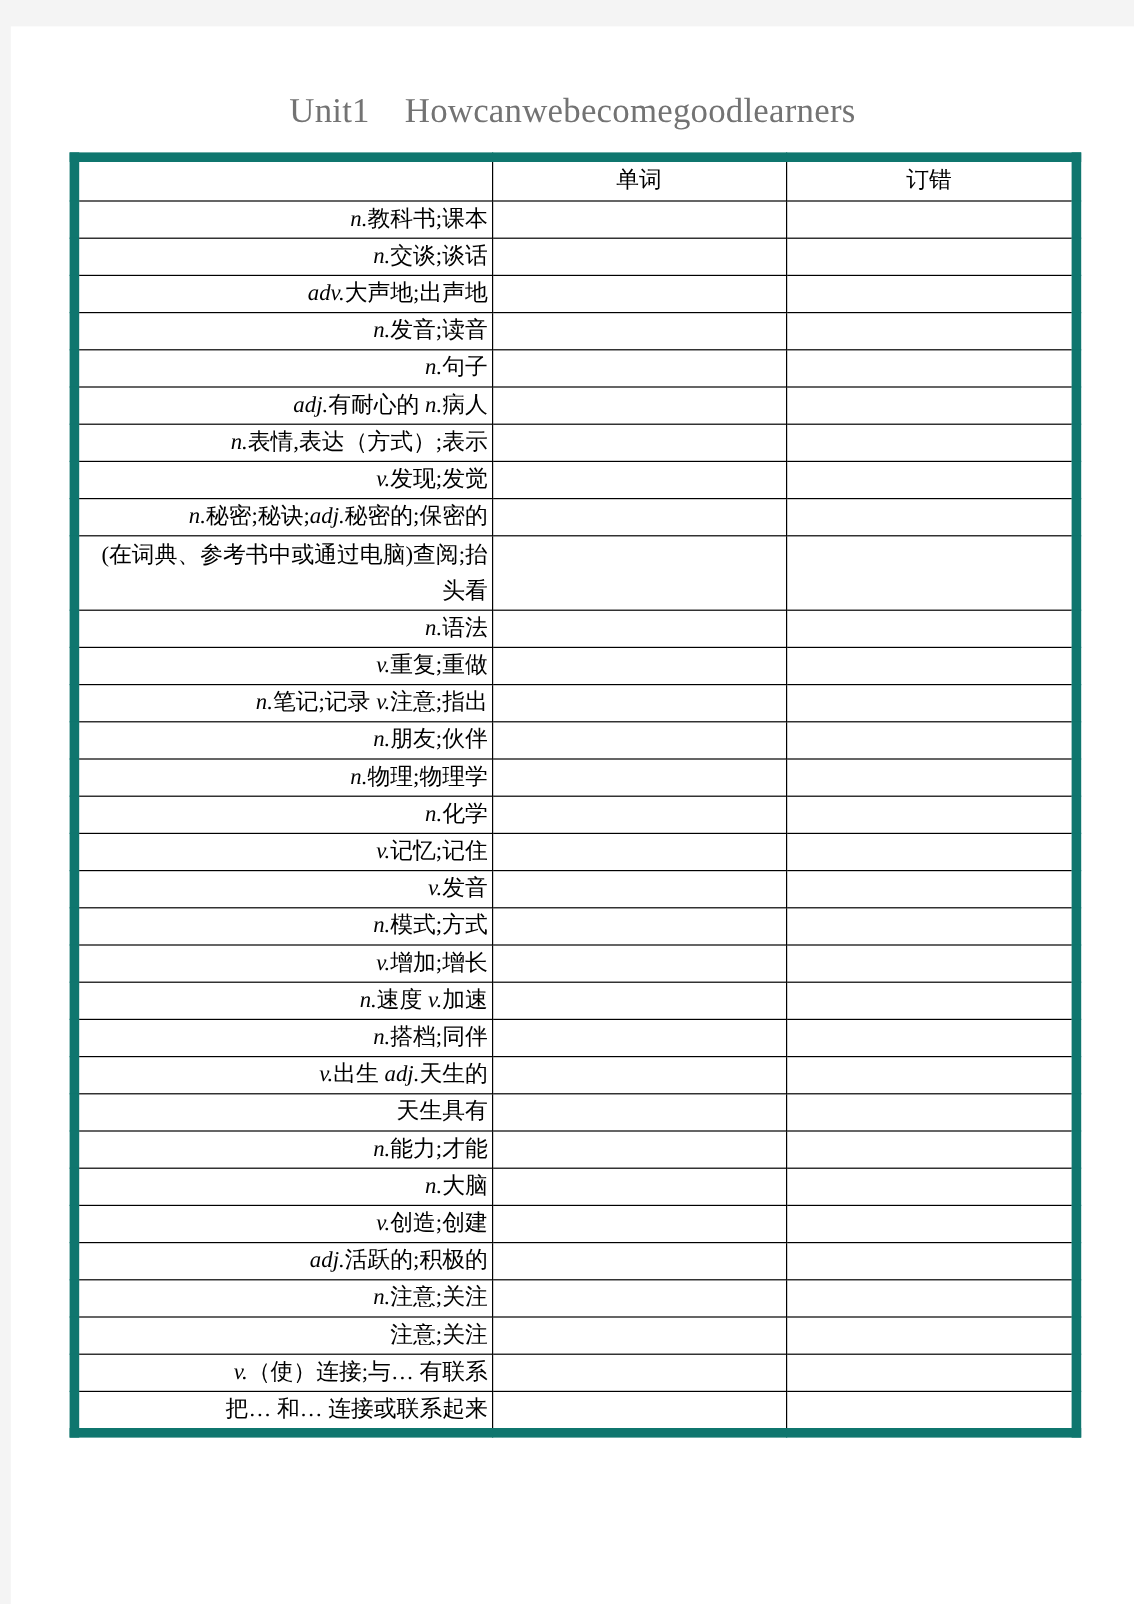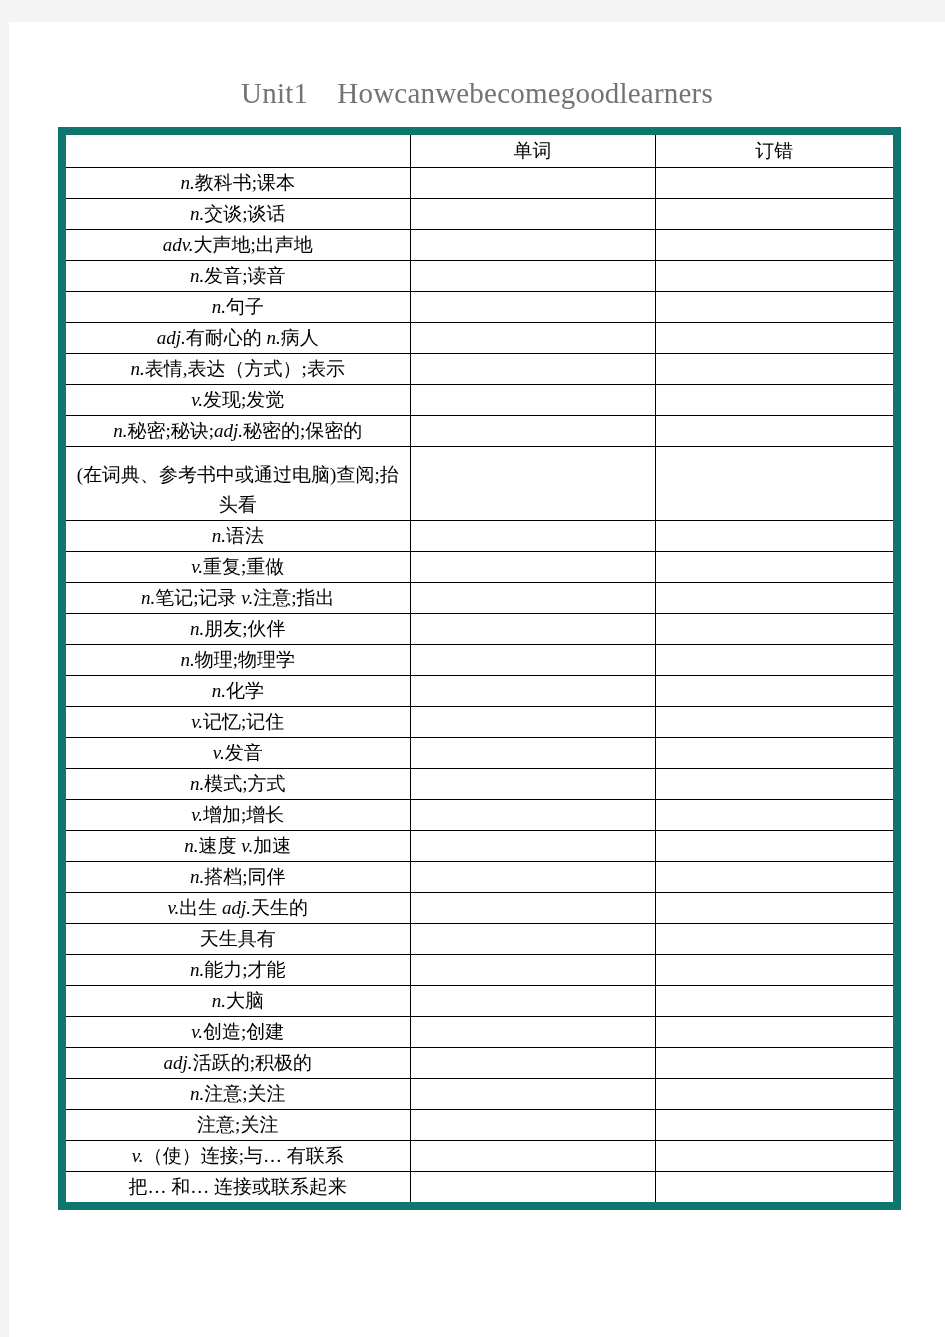--- a/index.html
+++ b/index.html
@@ -57,33 +57,33 @@
     vertical-align: middle;
     overflow: hidden;
     white-space: nowrap;
   }
   .vocab-table thead th {
     text-align: center;
     height: 32px;
     line-height: 32px;
   }
   .vocab-table tbody td.meaning {
-    text-align: center;
+    text-align: right;
   }
   .vocab-table tbody td.word,
   .vocab-table tbody td.correction {
     text-align: left;
   }
   tr.tall td {
     height: 61px;
   }
   tr.tall td.meaning {
     white-space: normal;
     line-height: 30px;
-    padding-top: 12px;
+    padding-top: 0;
     padding-bottom: 0;
   }
   .pos {
     font-style: italic;
   }
 </style>
 </head>
 <body>
 
 <div class="page">

